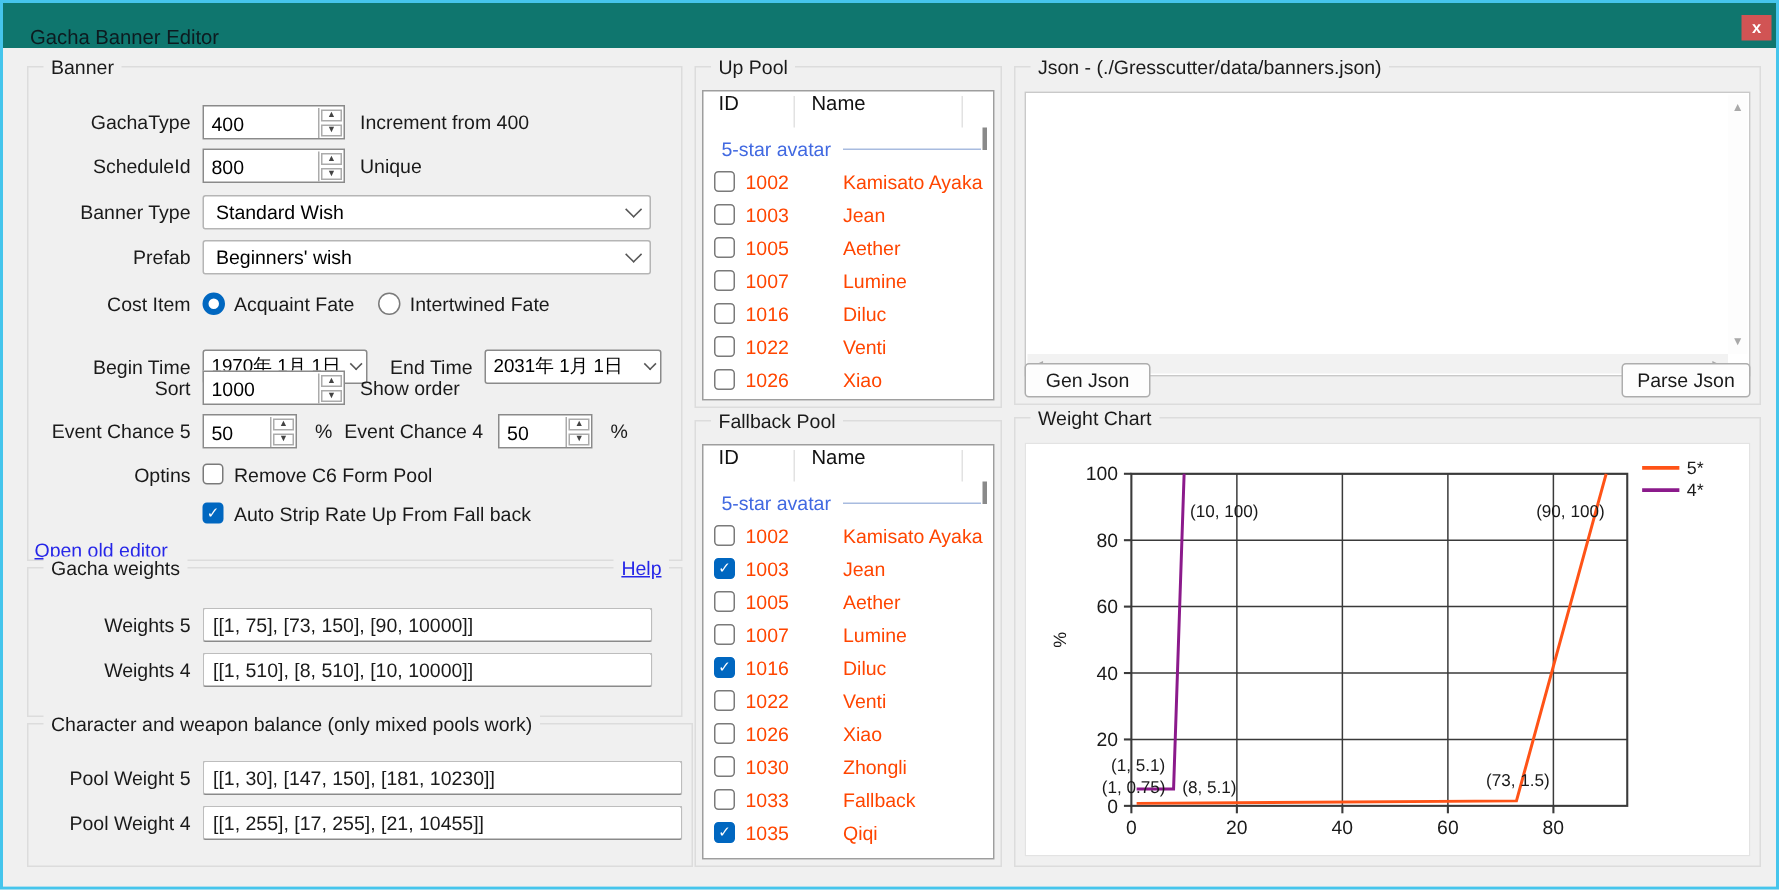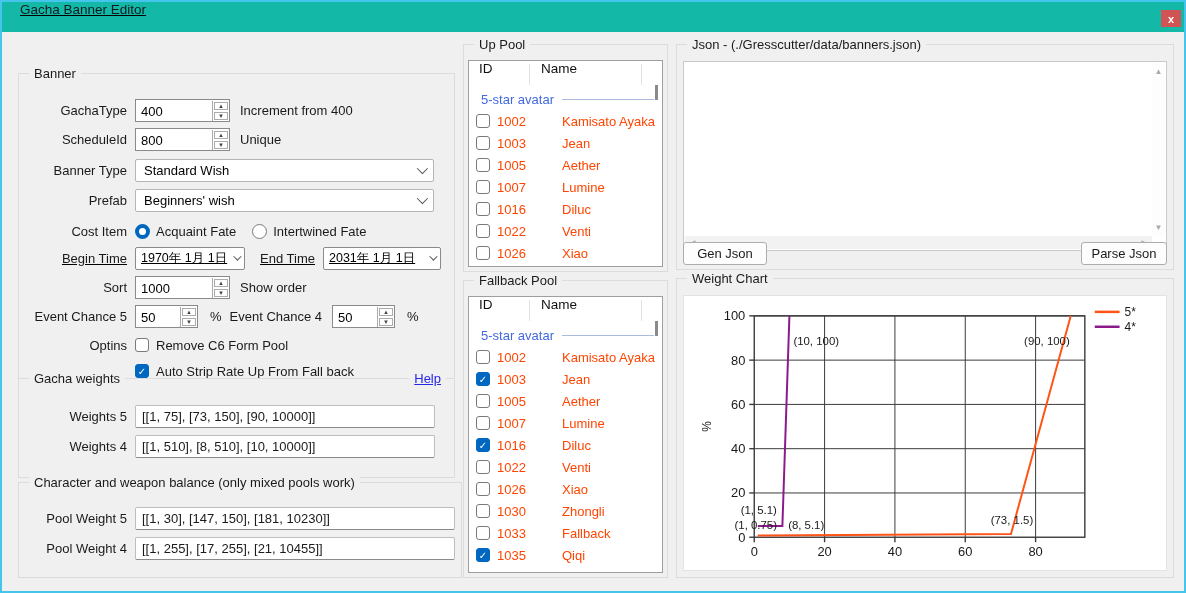--- a/index.html
+++ b/index.html
@@ -1,20 +1,20 @@
 <!DOCTYPE html>
 <html><head>
 <meta charset="utf-8">
 <style>
   * { margin:0; padding:0; box-sizing:border-box; }
   html,body { width:1186px; height:593px; font-family:"Liberation Sans", sans-serif; }
   .window { position:relative; width:1186px; height:593px; background:#F0F0F0;
             border:2px solid #45C5EC; overflow:hidden; }
-  .titlebar { position:absolute; top:0; left:0; right:0; height:30px; background:#14b8a6;
-              display:flex; align-items:flex-start; padding-left:18px;text-decoration:underline; }
+  .titlebar { position:absolute; top:0; left:0; right:0; height:30px; background:#0f766e;
+              display:flex; align-items:flex-end; padding-left:18px; }
   .title { font-size:13.5px; color:#0d1b20; }
   .close-btn { position:absolute; top:8px; right:3px; width:20px; height:17px; background:#D15454;
                color:#fff; font-size:11px; font-weight:bold; display:flex; align-items:center;
                justify-content:center; cursor:default; }
   .content { position:absolute; top:30px; left:0; right:0; bottom:0; background:#F0F0F0; }
 
   .group { position:absolute; border:1px solid #DCDCDC; background:#F0F0F0; }
   .gtitle { position:absolute; top:-8px; left:10px; background:#F0F0F0; padding:0 5px;
             font-size:13px; color:#1a1a1a; white-space:nowrap; }
 
@@ -83,21 +83,21 @@
 <body>
 
 <div class="window">
   <div class="titlebar">
     <span class="title">Gacha Banner Editor</span>
   </div>
   <div class="close-btn">x</div>
 
   <div class="content">
 
-    <div class="group" style="left:16px; top:12px; width:437px; height:330px;margin-top:29px;">
+    <div class="group" style="left:16px; top:12px; width:437px; height:330px;">
       <span class="gtitle">Banner</span>
 
       <div class="row" style="top:23px;">
         <span class="lbl">GachaType</span>
         <div class="spin" style="width:95px;">
           <span class="val">400</span>
           <span class="btns">
               <span>▲</span>
               <span>▼</span>
             </span>
@@ -134,21 +134,21 @@
       </div>
 
       <div class="row" style="top:144px;">
         <span class="lbl">Cost Item</span>
         <span class="radio sel"></span>
         <span class="opt-label" style="margin-right:16px;">Acquaint Fate</span>
         <span class="radio"></span>
         <span class="opt-label">Intertwined Fate</span>
       </div>
 
-      <div class="row" style="top:171px;text-decoration:underline;">
+      <div class="row" style="top:186px;">
         <span class="lbl">Begin Time</span>
         <div class="combo datebox" style="width:110px;">
           <span class="cval" style="font-size:12.5px;">1970年 1月 1日</span>
           <span class="chev" style="width:6px;height:6px;"></span>
         </div>
         <span class="lbl" style="width:70px;">End Time</span>
         <div class="combo datebox" style="width:118px;">
           <span class="cval" style="font-size:12.5px;">2031年 1月 1日</span>
           <span class="chev" style="width:6px;height:6px;"></span>
         </div>

